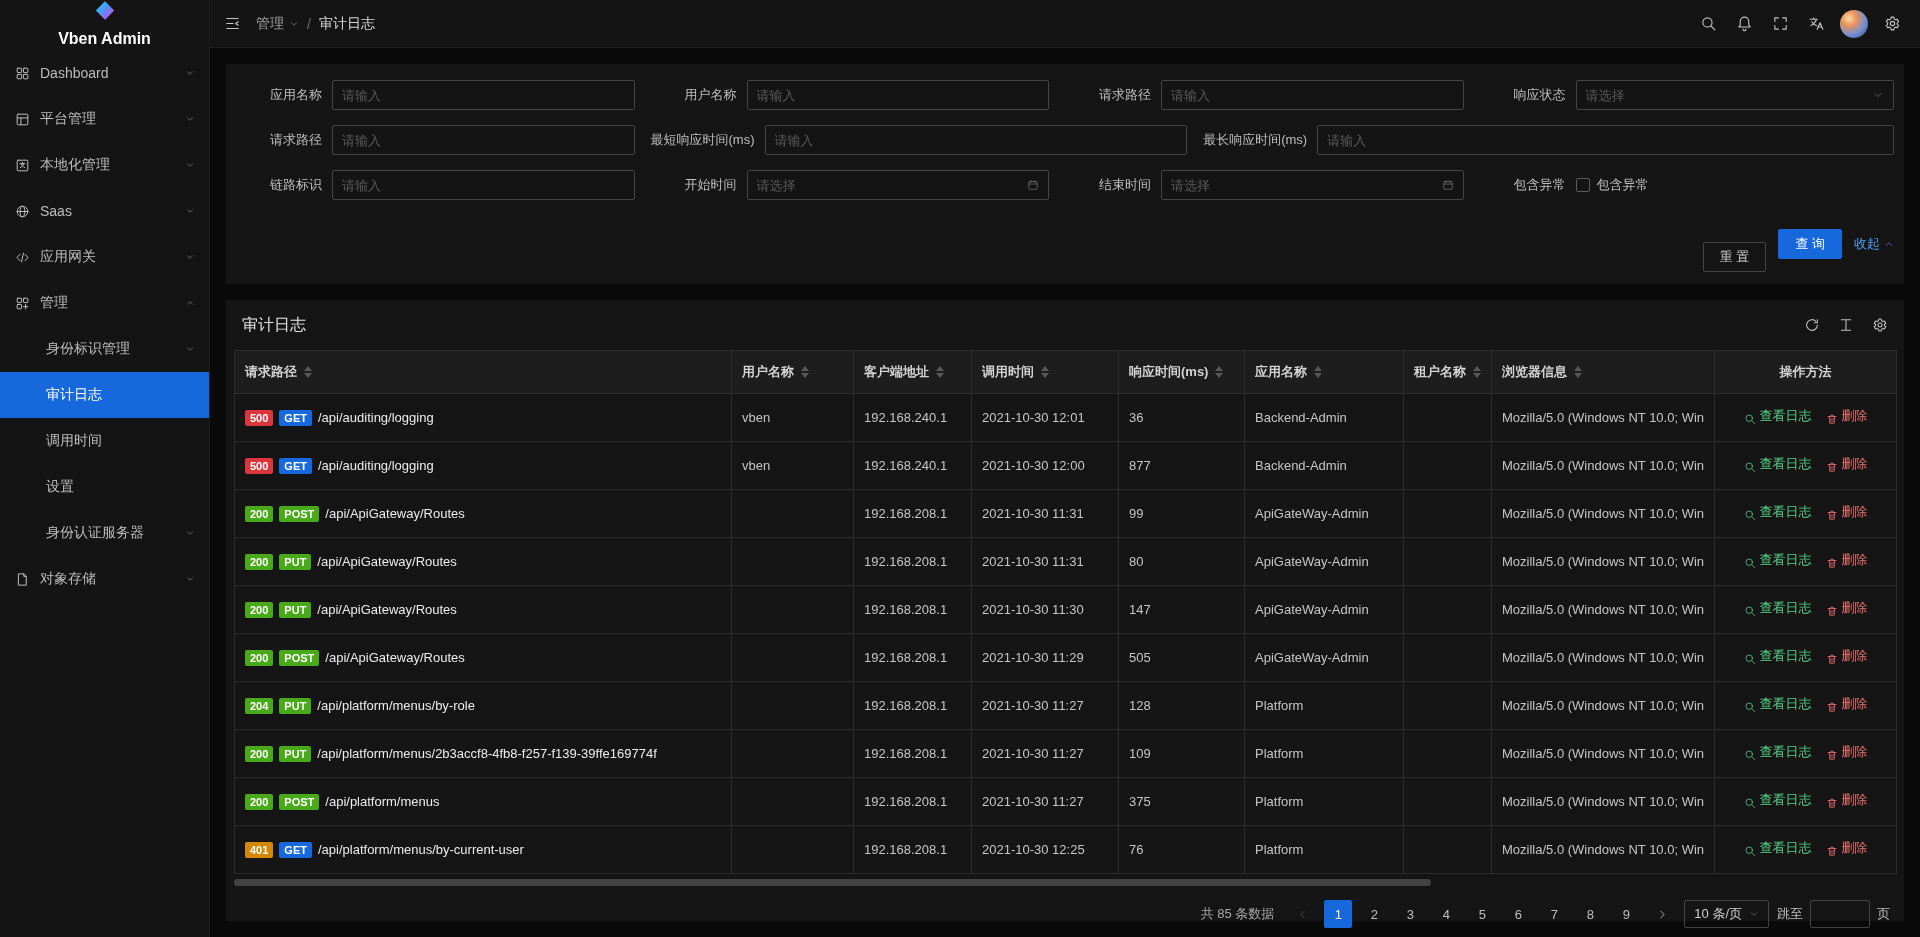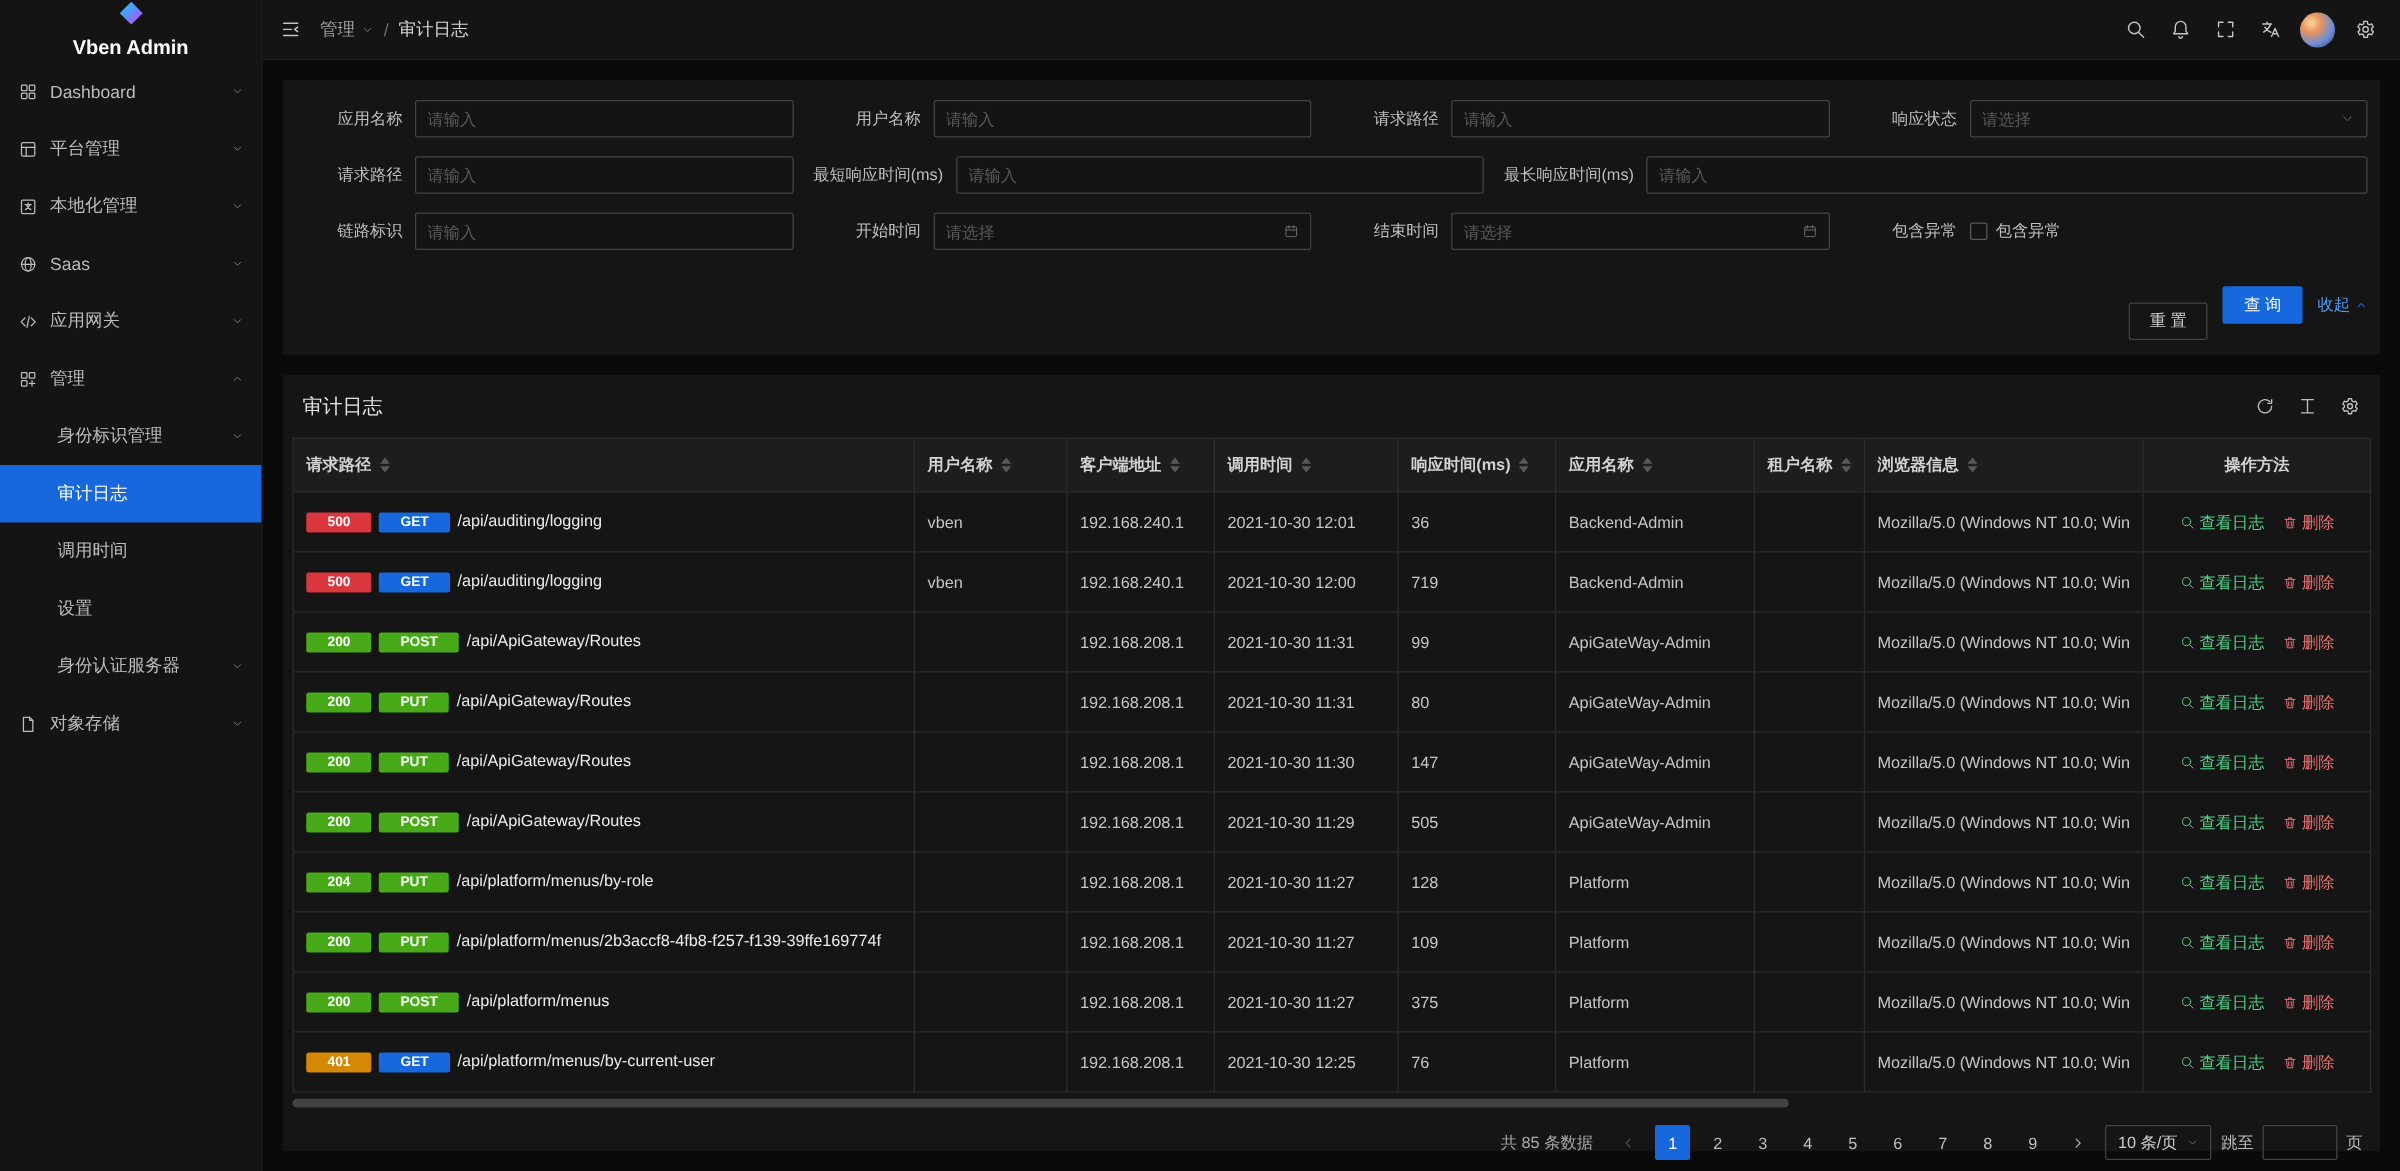--- a/index.html
+++ b/index.html
@@ -81,25 +81,25 @@
   th, td { border-right:1px solid #2c2c2c; border-bottom:1px solid #2c2c2c; padding:0 10px;
     white-space:nowrap; overflow:hidden; text-align:left; }
   thead th { background:#1d1d1d; color:#d2d2d2; font-weight:700; height:43px; }
   tbody td { height:48px; color:#c6c6c6; background:#151515; }
   th.center .th-inner { justify-content:center; }
   .th-inner { display:flex; align-items:center; }
   .sort { display:inline-flex; flex-direction:column; gap:2px; margin-left:7px; cursor:pointer; }
   .sort i { width:0; height:0; border-left:4px solid transparent; border-right:4px solid transparent; display:block; }
   .sort .up { border-bottom:5px solid #585858; }
   .sort .dn { border-top:5px solid #585858; }
-  .badge { display:inline-block; padding:1px 17px; border-radius:2px; font-size:11px; font-weight:700;
+  .badge { display:inline-block; padding:1px 5px; border-radius:2px; font-size:11px; font-weight:700;
     color:#fff; margin-right:6px; line-height:14px; }
   .path { color:#ececec; font-weight:500; }
   .action-cell { text-align:center; }
-  .act { display:inline-flex; align-items:center; gap:4px; cursor:pointer; font-size:13px; }
+  .act { display:inline-flex; align-items:flex-end; gap:4px; cursor:pointer; font-size:13px; }
   .act .icon { font-size:12px; }
   .act.view { color:#55d187; margin-right:14px; }
   .act.del { color:#ed6f6f; }
 
   .h-scrollbar { height:12px; position:relative; flex-shrink:0; margin-top:3px; }
   .h-scrollbar .thumb { position:absolute; left:0; top:2px; height:7px; width:72%; background:#424242; border-radius:4px; cursor:pointer; }
 
   
   .pager { height:44px; display:flex; align-items:center; justify-content:flex-end; gap:8px;
     padding:6px 6px 0; color:#bdbdbd; font-size:13px; flex-shrink:0; }
@@ -561,21 +561,21 @@
                       </svg>
                     </span>
                     <span>删除</span>
                   </span></td>
               </tr>
               <tr>
                 <td><span class="badge" style="background:#d9363e">500</span><span class="badge" style="background:#1668dc">GET</span><span class="path">/api/auditing/logging</span></td>
                 <td>vben</td>
                 <td>192.168.240.1</td>
                 <td>2021-10-30 12:00</td>
-                <td>719</td>
+                <td>877</td>
                 <td>Backend-Admin</td>
                 <td></td>
                 <td>Mozilla/5.0 (Windows NT 10.0; Win</td>
                 <td class="action-cell"><span class="act view">
                     <span class="icon">
                       <svg viewBox="0 0 24 24">
                         <circle cx="10.5" cy="10.5" r="6.5"></circle>
                         <path d="M15.5 15.5L21 21"></path>
                       </svg>
                     </span>

